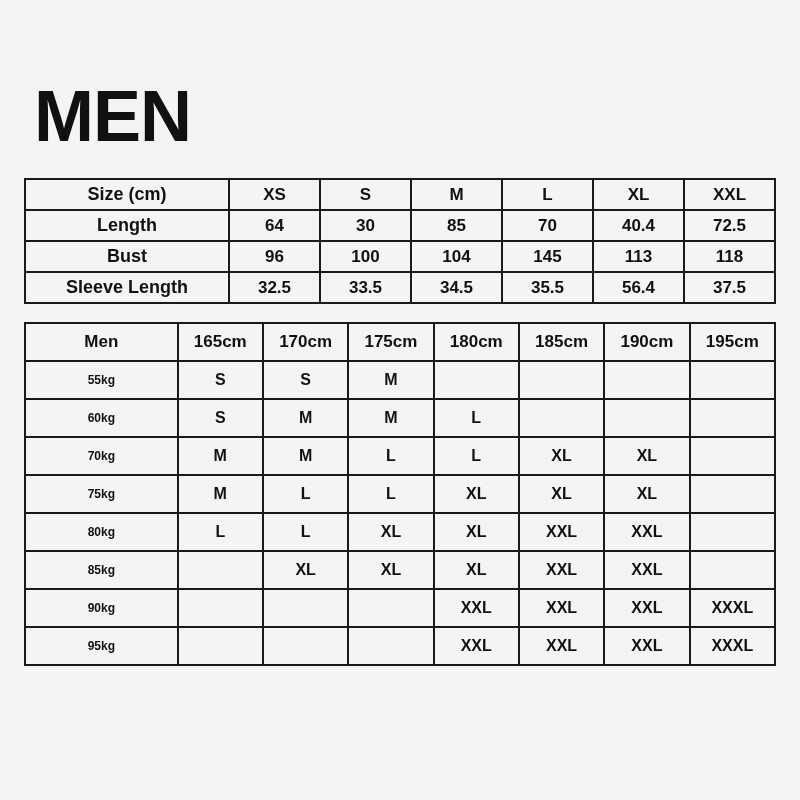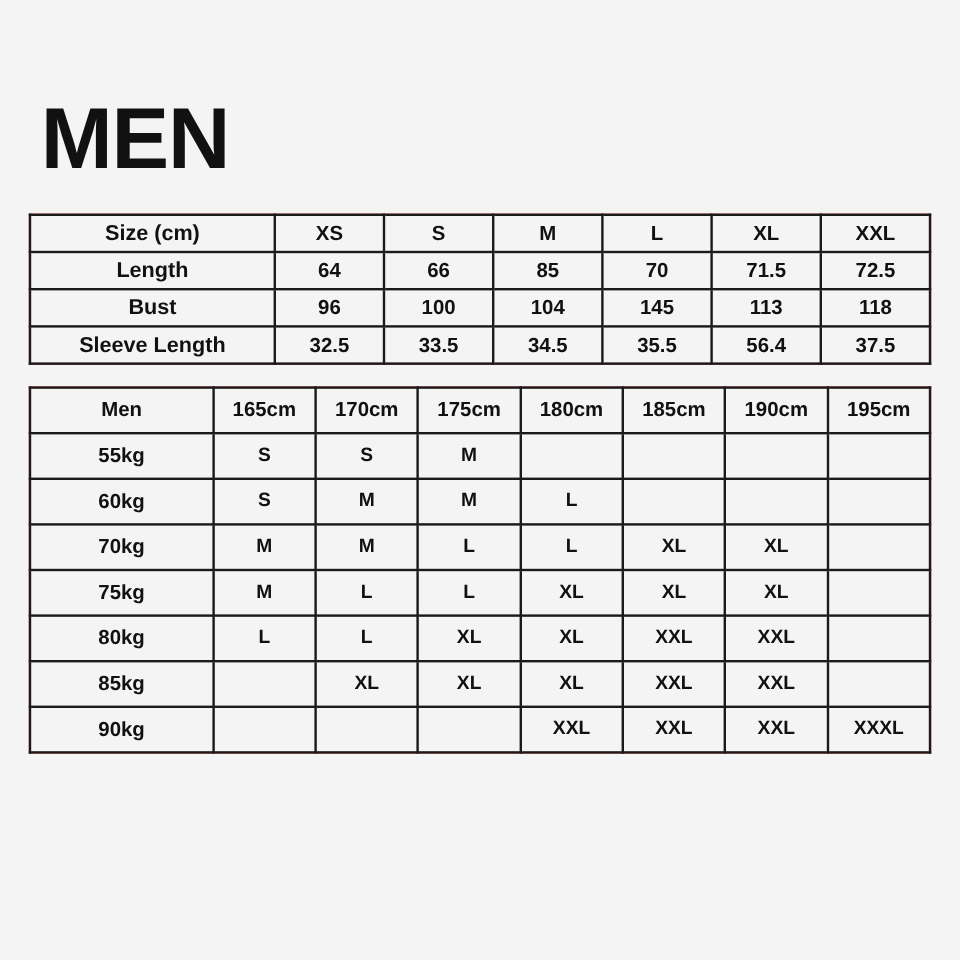--- a/index.html
+++ b/index.html
@@ -82,21 +82,21 @@
     top: 294px;
     width: 752px;
     font-size: 16px;
   }
   .fit-table td {
     height: 36px;
   }
   .fit-table col.c-first { width: 152px; }
   .fit-table col.c-h     { width: 85px;  }
   .fit-table td.rowhead {
-    font-size: 17px;
+    font-size: 12px;
   }
   .fit-table td.colhead {
     font-size: 17px;
   }
 </style>
 </head>
 <body>
 
 <div class="page">
   <div class="inner">
@@ -119,24 +119,24 @@
           <td>XS</td>
           <td>S</td>
           <td>M</td>
           <td>L</td>
           <td>XL</td>
           <td>XXL</td>
         </tr>
         <tr>
           <td class="label">Length</td>
           <td>64</td>
-          <td>66</td>
+          <td>30</td>
           <td>85</td>
           <td>70</td>
-          <td>71.5</td>
+          <td>40.4</td>
           <td>72.5</td>
         </tr>
         <tr>
           <td class="label">Bust</td>
           <td>96</td>
           <td>100</td>
           <td>104</td>
           <td>145</td>
           <td>113</td>
           <td>118</td>
@@ -239,17 +239,27 @@
         <tr>
           <td class="rowhead">90kg</td>
           <td></td>
           <td></td>
           <td></td>
           <td>XXL</td>
           <td>XXL</td>
           <td>XXL</td>
           <td>XXXL</td>
         </tr>
+        <tr>
+          <td class="rowhead">95kg</td>
+          <td></td>
+          <td></td>
+          <td></td>
+          <td>XXL</td>
+          <td>XXL</td>
+          <td>XXL</td>
+          <td>XXXL</td>
+        </tr>
       </tbody>
     </table>
 
   </div>
 </div>
 
 </body></html>

